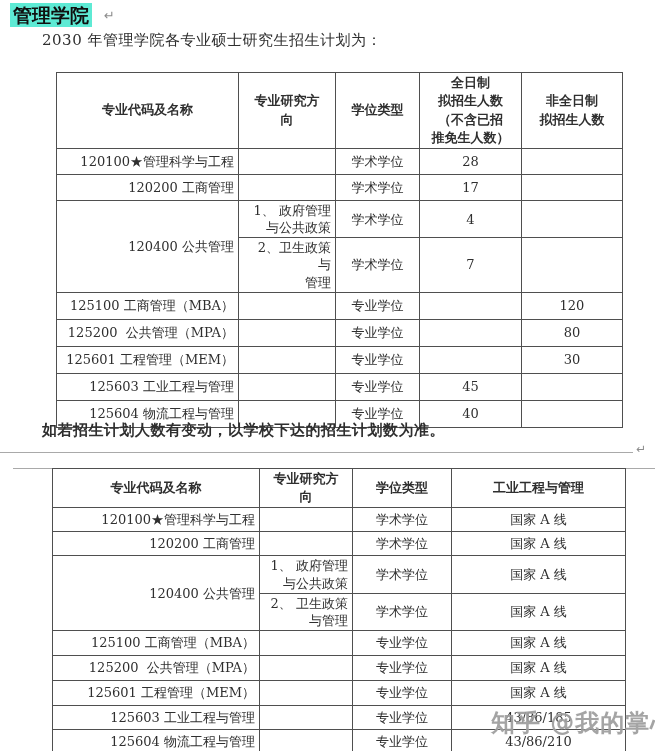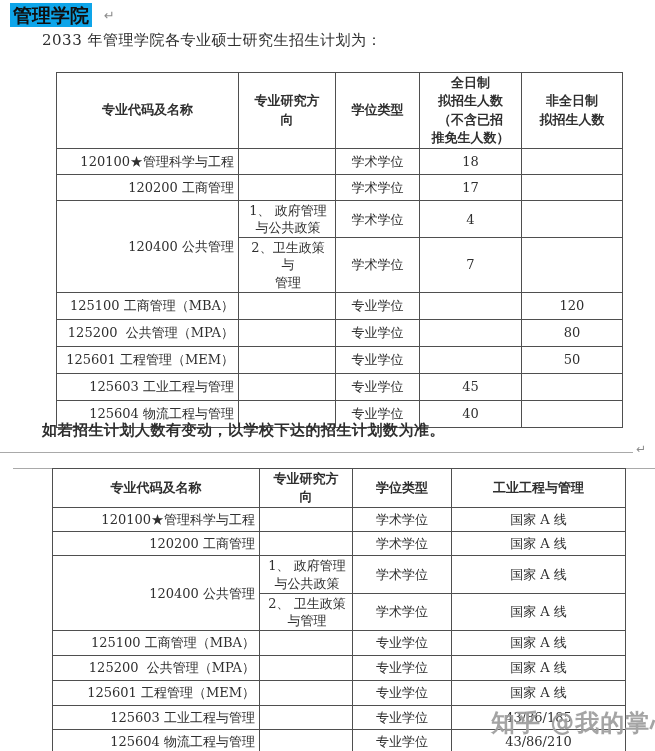--- a/index.html
+++ b/index.html
@@ -1,50 +1,50 @@
 <!DOCTYPE html>
 <html><head>
 <meta charset="utf-8">
 <style>
   html,body{margin:0;padding:0;background:#ffffff;}
   .page{position:relative;width:655px;height:751px;background:#ffffff;overflow:hidden;
         font-family:"DejaVu Serif","Liberation Serif",serif;color:#2f2f2f;}
   .doc-title{position:absolute;left:10px;top:3px;font-size:19px;font-weight:bold;color:#101010;
-        background:#0ea5e9;padding:0 3px;line-height:24px;}
+        background:#5eead4;padding:0 3px;line-height:24px;}
   .pmark{color:#8c8c8c;font-family:"DejaVu Sans","Liberation Sans",sans-serif;}
   .title-mark{position:absolute;left:104px;top:8px;font-size:13px;}
   .intro{position:absolute;left:42px;top:31px;font-size:15px;letter-spacing:.5px;}
   .note{position:absolute;left:42px;top:421px;font-size:15px;font-weight:bold;letter-spacing:.5px;font-family:Liberation Serif, serif;}
   table.t{position:absolute;border-collapse:collapse;table-layout:fixed;background:#ffffff;}
   .t td,.t th{border:1px solid #4f4f4f;font-size:13px;padding:1px 4px;vertical-align:middle;
         white-space:pre-wrap;line-height:1.32;overflow:hidden;}
   .t th{font-weight:bold;line-height:1.4;}
   td.name{text-align:right;padding-left:8px;}
-  td.dir{text-align:center;padding-left:6px;}
+  td.dir{text-align:right;padding-left:6px;}
   td.c{text-align:center;}
   #t1{left:56px;top:72px;}
   #t2{left:52px;top:468px;}
   .hline{position:absolute;height:1px;background:#a9a9a9;}
   #pb-line1{left:0;top:452px;width:633px;}
   #pb-line2{left:13px;top:468px;width:642px;}
   .pb-mark{position:absolute;left:636px;top:442px;font-size:12px;}
   .watermark{position:absolute;left:491px;top:707px;font-size:24px;font-weight:bold;
         color:rgba(148,148,148,0.85);letter-spacing:1px;white-space:nowrap;
         font-family:"DejaVu Sans","Liberation Sans",sans-serif;
         text-shadow:0 0 1px rgba(255,255,255,0.6);}
 </style>
 </head>
 <body>
 
 <div class="page">
 
   <span class="doc-title">管理学院</span>
   <span class="pmark title-mark">↵</span>
 
-  <div class="intro">2033 年管理学院各专业硕士研究生招生计划为：</div>
+  <div class="intro">2030 年管理学院各专业硕士研究生招生计划为：</div>
 
   <table class="t" id="t1">
     <colgroup>
       <col style="width:182px">
         <col style="width:97px">
         <col style="width:84px">
       <col style="width:102px">
         <col style="width:101px">
     </colgroup>
     <thead>
@@ -59,21 +59,21 @@
 推免生人数）</th>
         <th>非全日制
 拟招生人数</th>
       </tr>
     </thead>
     <tbody>
       <tr style="height:26px">
         <td class="name">120100★管理科学与工程</td>
         <td class="dir"></td>
         <td class="c">学术学位</td>
-        <td class="c">18</td>
+        <td class="c">28</td>
         <td class="c"></td>
       </tr>
       <tr style="height:26px">
         <td class="name">120200 工商管理</td>
         <td class="dir"></td>
         <td class="c">学术学位</td>
         <td class="c">17</td>
         <td class="c"></td>
       </tr>
       <tr style="height:37px">
@@ -103,21 +103,21 @@
         <td class="dir"></td>
         <td class="c">专业学位</td>
         <td class="c"></td>
         <td class="c">80</td>
       </tr>
       <tr style="height:27px">
         <td class="name">125601 工程管理（MEM）</td>
         <td class="dir"></td>
         <td class="c">专业学位</td>
         <td class="c"></td>
-        <td class="c">50</td>
+        <td class="c">30</td>
       </tr>
       <tr style="height:27px">
         <td class="name">125603 工业工程与管理</td>
         <td class="dir"></td>
         <td class="c">专业学位</td>
         <td class="c">45</td>
         <td class="c"></td>
       </tr>
       <tr style="height:27px">
         <td class="name">125604 物流工程与管理</td>

